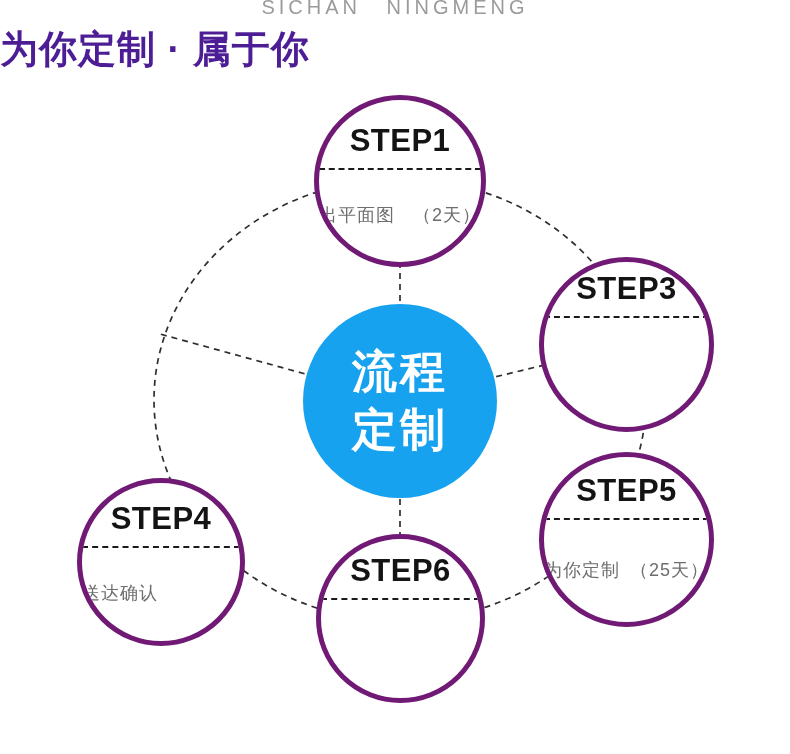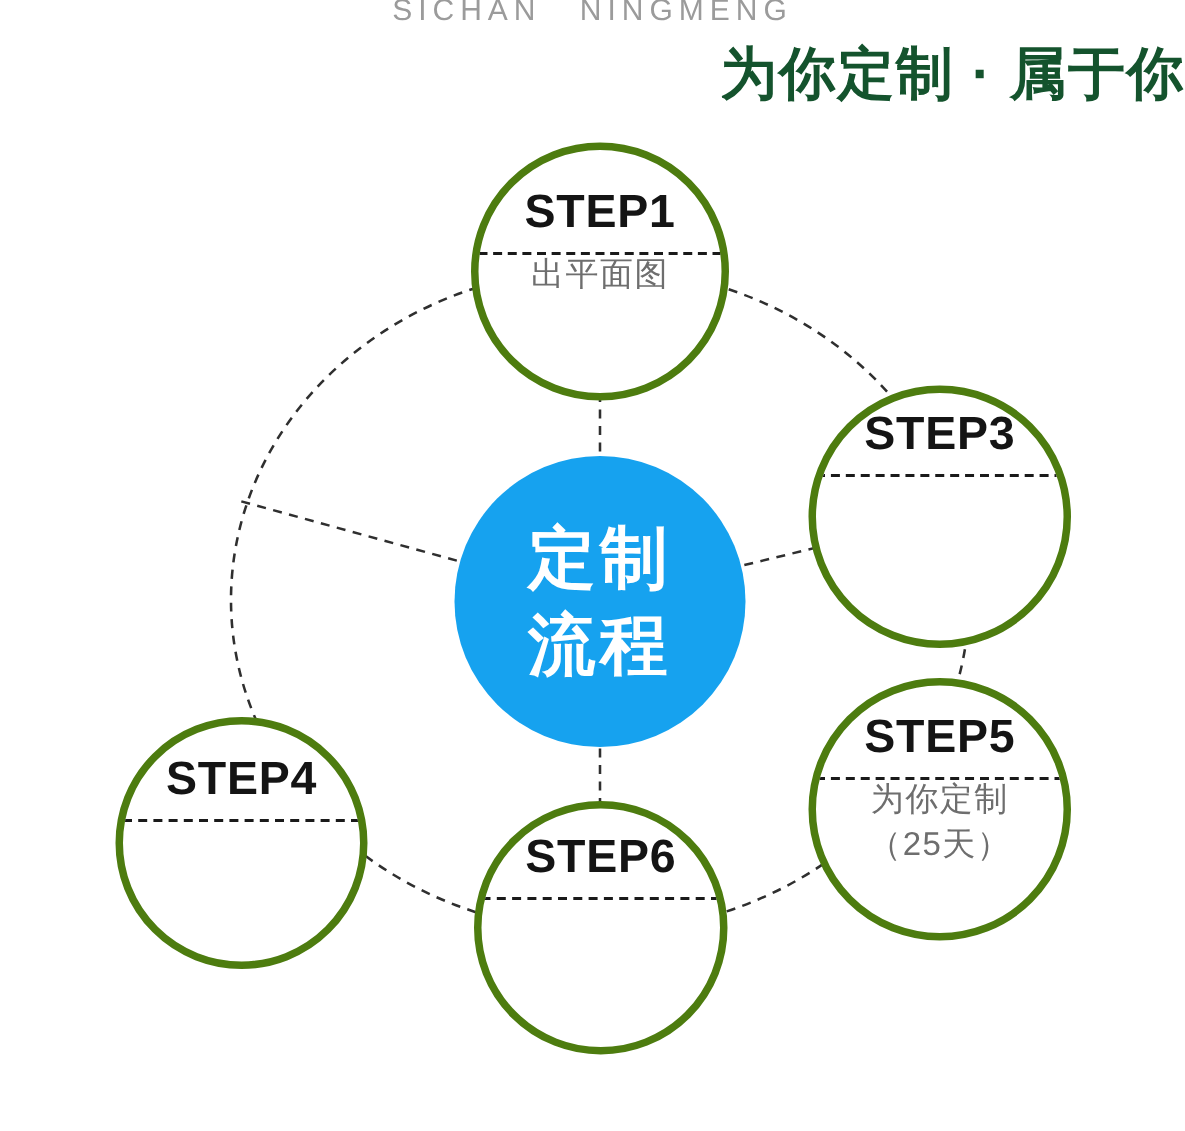--- a/index.html
+++ b/index.html
@@ -18,36 +18,36 @@
     top: -4px; left: 0; right: 0;
     text-align: center;
     font-size: 20px;
     color: #9b9b9b;
     letter-spacing: 4px;
     word-spacing: 16px;
   }
   .title {
     position: absolute;
     top: 24px; left: 0; right: 0;
-    text-align: right;
+    text-align: left;
     font-size: 38px;
     font-weight: bold;
-    color: #14532d;
+    color: #4c1d95;
     letter-spacing: 1px;
   }
 
   
   .connectors { position: absolute; left: 0; top: 0; z-index: 1; }
 
   
   .step-circle {
     position: absolute;
     box-sizing: border-box;
     background: #ffffff;
-    border: 5px solid #4d7c0f;
+    border: 5px solid #701a75;
     border-radius: 50%;
     overflow: hidden;
     z-index: 2;
   }
   .step-label {
     position: absolute;
     left: 0; right: 0;
     bottom: calc(100% - var(--dv));
     padding-bottom: 9px;
     text-align: center;
@@ -58,24 +58,24 @@
   }
   .step-divider {
     position: absolute;
     top: var(--dv); left: 0; right: 0;
     border-top: 2px dashed #1a1a1a;
   }
   .step-desc {
     position: absolute;
     top: var(--dv); bottom: 0; left: 0; right: 0;
     display: flex;
-    flex-direction: column;
-    justify-content: flex-start;
+    flex-direction: row;
+    justify-content: space-between;
     align-items: center;
-    font-size: 22px;
+    font-size: 18px;
     line-height: 1.38;
     color: #6e6e6e;
     letter-spacing: 1px;
   }
 
   #step1 { left: 314px; top:  95px; width: 172px; height: 172px; --dv: 42%; }
   #step2 { left:  76px; top: 249px; width: 168px; height: 168px; --dv: 36%; }
   #step3 { left: 539px; top: 257px; width: 175px; height: 175px; --dv: 33%; }
   #step4 { left:  77px; top: 478px; width: 168px; height: 168px; --dv: 40%; }
   #step5 { left: 539px; top: 452px; width: 175px; height: 175px; --dv: 37%; }
@@ -109,41 +109,45 @@
 
   <svg class="connectors" width="790" height="754" viewBox="0 0 790 754">
     <ellipse cx="400" cy="400" rx="246" ry="221" fill="none" stroke="#2f2f2f" stroke-width="1.7" stroke-dasharray="6 5"></ellipse>
     <line x1="400" y1="400" x2="400" y2="180" stroke="#2f2f2f" stroke-width="1.7" stroke-dasharray="6 5"></line>
     <line x1="400" y1="400" x2="160" y2="334" stroke="#2f2f2f" stroke-width="1.7" stroke-dasharray="6 5"></line>
     <line x1="400" y1="400" x2="627" y2="345" stroke="#2f2f2f" stroke-width="1.7" stroke-dasharray="6 5"></line>
     <line x1="400" y1="400" x2="400" y2="618" stroke="#2f2f2f" stroke-width="1.7" stroke-dasharray="6 5"></line>
   </svg>
 
   <div class="center-circle">
+    <span>流程</span>
     <span>定制</span>
-    <span>流程</span>
   </div>
 
   <div class="step-circle" id="step1">
     <div class="step-label">STEP1</div>
     <div class="step-divider"></div>
     <div class="step-desc">
       <span>出平面图</span>
+      <span>（2天）</span>
     </div>
   </div>
 
 
   <div class="step-circle" id="step3">
     <div class="step-label">STEP3</div>
     <div class="step-divider"></div>
   </div>
 
   <div class="step-circle" id="step4">
     <div class="step-label">STEP4</div>
     <div class="step-divider"></div>
+    <div class="step-desc">
+      <span>送达确认</span>
+    </div>
   </div>
 
   <div class="step-circle" id="step5">
     <div class="step-label">STEP5</div>
     <div class="step-divider"></div>
     <div class="step-desc">
       <span>为你定制</span>
       <span>（25天）</span>
     </div>
   </div>

